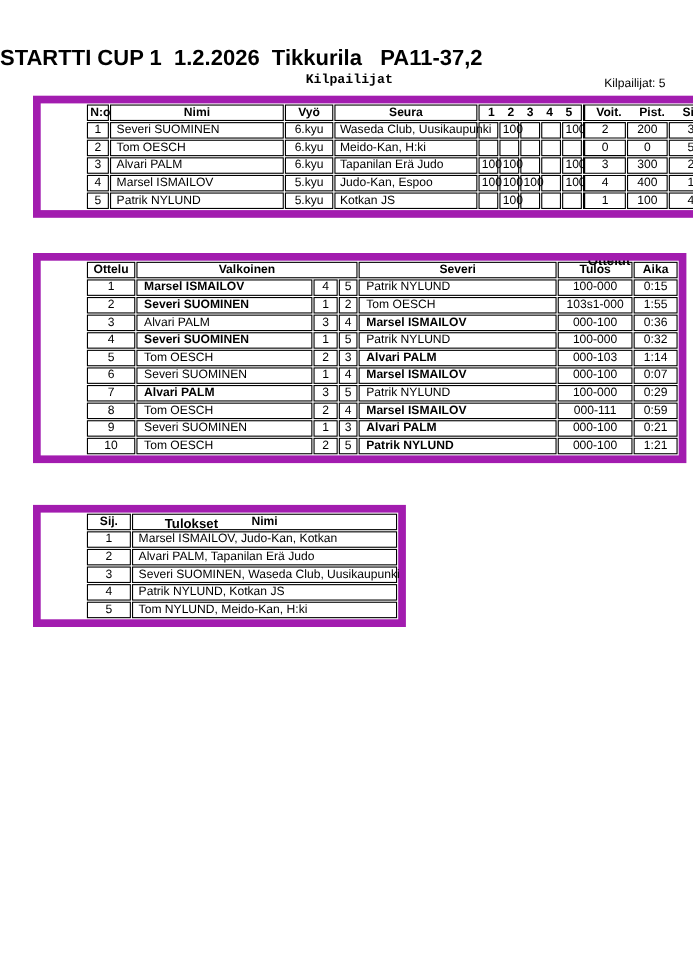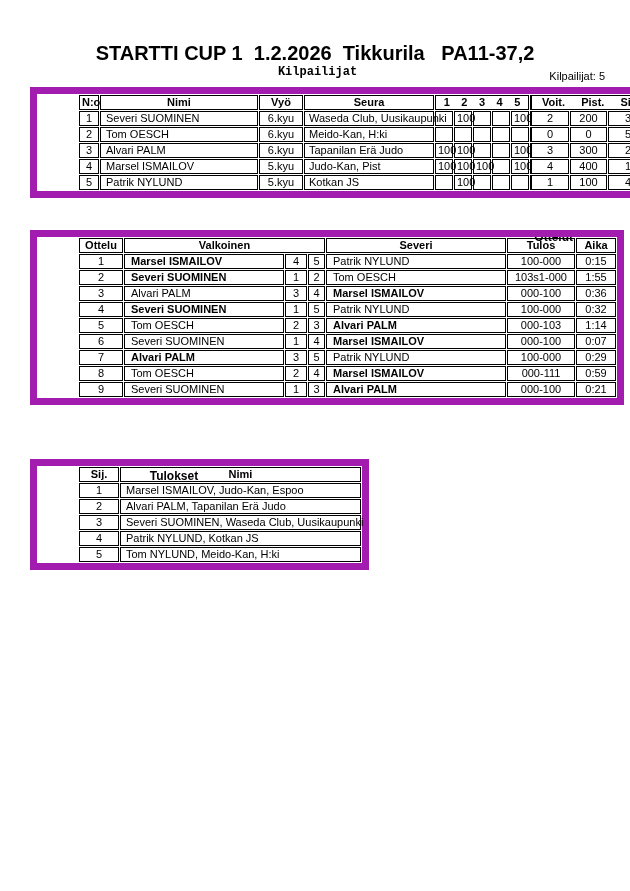--- a/index.html
+++ b/index.html
@@ -3,21 +3,21 @@
 <meta charset="utf-8">
 <style>
   html,body{margin:0;padding:0;}
   body{
     width:630px;height:891px;background:#ffffff;color:#000;
     font-family:"Liberation Sans","DejaVu Sans",sans-serif;
     position:relative;overflow:hidden;
   }
   .abs{position:absolute;}
   .page-title{
-    top:42px;left:0;width:630px;text-align:center;
+    top:42px;left:0;width:630px;text-align:left;
     font-size:20px;font-weight:bold;white-space:pre;letter-spacing:0;
   }
   .sub-strip{top:65px;left:30px;width:575px;text-align:center;
     font-size:12px;font-weight:bold;font-family:Liberation Mono, monospace;}
   .count-strip{top:70px;left:30px;width:575px;text-align:right;font-size:11px;}
   .sec-title{font-size:12px;font-weight:bold;text-align:center;}
   .t-ottelut-title{top:230px;left:30px;width:543px;text-align:right;}
   .t-tulokset-title{top:441px;left:30px;width:288px;margin-top:28px;}
 
   table{
@@ -133,21 +133,21 @@
       <td class="c"></td>
       <td class="c">100</td>
       <td class="c vsep">3</td>
       <td class="c">300</td>
       <td class="c">2</td>
     </tr>
     <tr>
       <td class="c">4</td>
       <td class="l name">Marsel ISMAILOV</td>
       <td class="c">5.kyu</td>
-      <td class="l club">Judo-Kan, Pist</td>
+      <td class="l club">Judo-Kan, Espoo</td>
       <td class="c">100</td>
       <td class="c">100</td>
       <td class="c">100</td>
       <td class="c"></td>
       <td class="c">100</td>
       <td class="c vsep">4</td>
       <td class="c">400</td>
       <td class="c">1</td>
     </tr>
     <tr>
@@ -261,38 +261,47 @@
     </tr>
     <tr>
       <td class="c">9</td>
       <td class="l mname">Severi SUOMINEN</td>
       <td class="c">1</td>
       <td class="c">3</td>
       <td class="l mname b">Alvari PALM</td>
       <td class="c">000-100</td>
       <td class="c">0:21</td>
     </tr>
+    <tr>
+      <td class="c">10</td>
+      <td class="l mname">Tom OESCH</td>
+      <td class="c">2</td>
+      <td class="c">5</td>
+      <td class="l mname b">Patrik NYLUND</td>
+      <td class="c">000-100</td>
+      <td class="c">1:21</td>
+    </tr>
   </tbody>
     </table>
 
   <div class="abs sec-title t-tulokset-title">Tulokset</div>
 
   <table class="abs t3">
     <colgroup>
       <col style="width:40px">
         <col style="width:241px">
     </colgroup>
     <tbody>
         <tr>
       <td class="h">Sij.</td>
       <td class="h">Nimi</td>
     </tr>
     <tr>
       <td class="c">1</td>
-      <td class="l name">Marsel ISMAILOV, Judo-Kan, Espoo</td>
+      <td class="l name">Marsel ISMAILOV, Judo-Kan, Kotkan</td>
     </tr>
     <tr>
       <td class="c">2</td>
       <td class="l name">Alvari PALM, Tapanilan Erä Judo</td>
     </tr>
     <tr>
       <td class="c">3</td>
       <td class="l name">Severi SUOMINEN, Waseda Club, Uusikaupunki</td>
     </tr>
     <tr>

